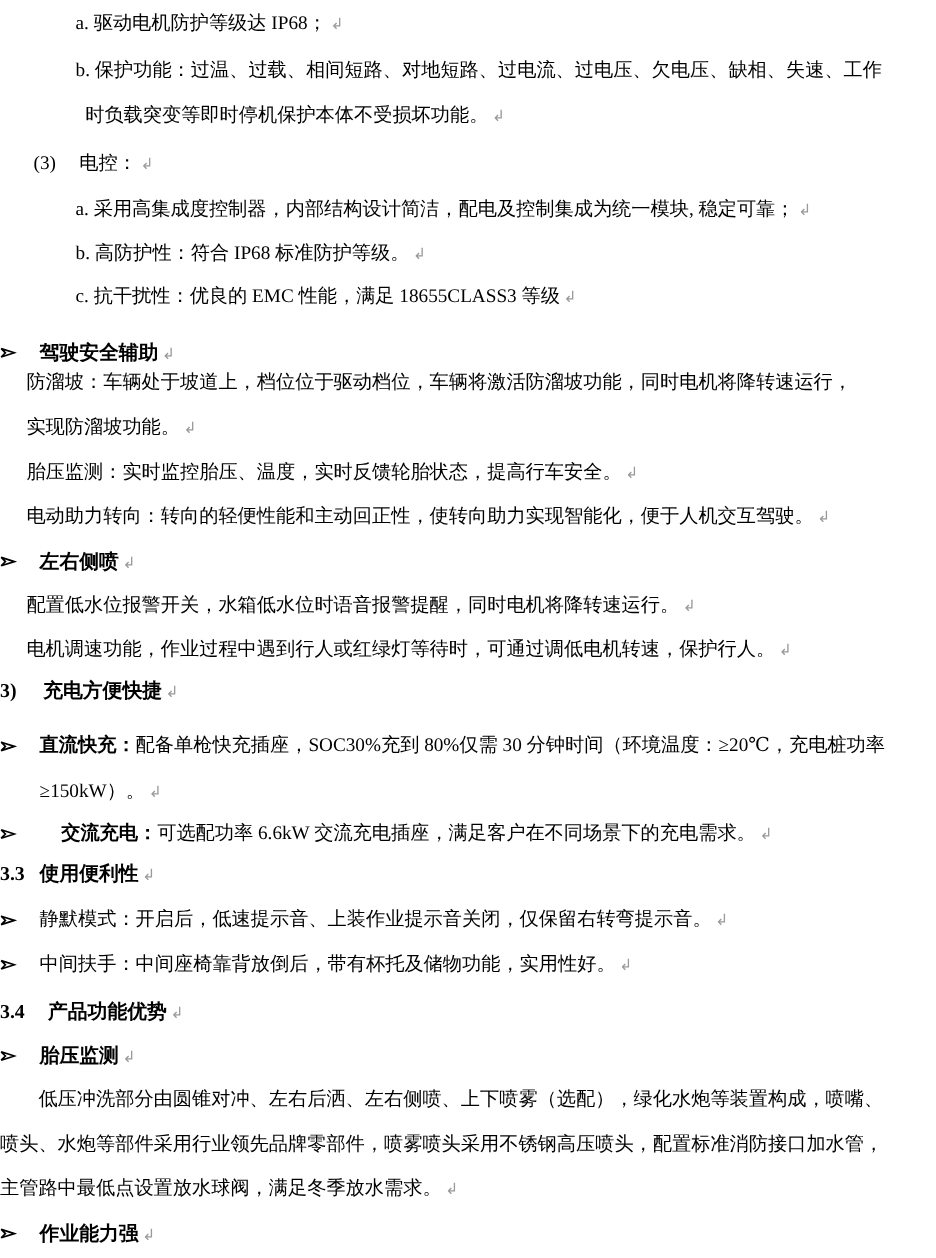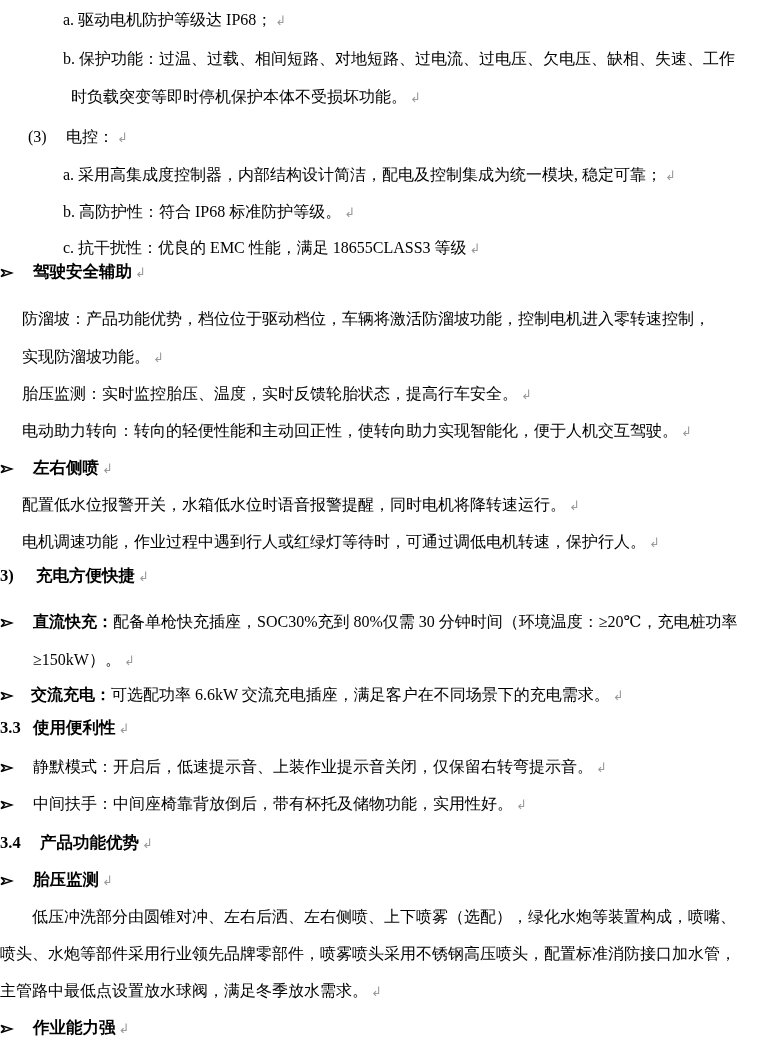--- a/index.html
+++ b/index.html
@@ -39,28 +39,28 @@
     </div>
     <div class="line" style="top: 165px;">
       <span class="txt" style="left: 63px;">a. 采用高集成度控制器，内部结构设计简洁，配电及控制集成为统一模块, 稳定可靠；<span class="mark" style="color: rgb(154, 154, 154);">↲</span></span>
     </div>
     <div class="line" style="top: 202px;">
       <span class="txt" style="left: 63px;">b. 高防护性：符合 IP68 标准防护等级。<span class="mark" style="color: rgb(154, 154, 154);">↲</span></span>
     </div>
     <div class="line" style="top: 238px;">
       <span class="txt" style="left: 63px;">c. 抗干扰性：优良的 EMC 性能，满足 18655CLASS3 等级<span class="mark" style="color: rgb(154, 154, 154);">↲</span></span>
     </div>
-    <div class="line head" style="top: 262px;">
+    <div class="line head" style="top: 284px;">
       <span class="bullet"><svg width="14" height="14" viewBox="0 0 14 14">
           <path d="M1 3.5 L12 7 L1 10.5 L4.5 7 Z" fill="none" stroke="#000" stroke-width="1.4" stroke-linejoin="miter"></path>
         </svg></span>
       <span class="txt" style="left: 33px;"><span class="b">驾驶安全辅助</span><span class="mark" style="color: rgb(154, 154, 154);">↲</span></span>
     </div>
     <div class="line" style="top: 309px;">
-      <span class="txt" style="left: 22px;">防溜坡：产品功能优势，档位位于驱动档位，车辆将激活防溜坡功能，控制电机进入零转速控制，</span>
+      <span class="txt" style="left: 22px;">防溜坡：车辆处于坡道上，档位位于驱动档位，车辆将激活防溜坡功能，同时电机将降转速运行，</span>
     </div>
     <div class="line" style="top: 347px;">
       <span class="txt" style="left: 22px;">实现防溜坡功能。<span class="mark" style="color: rgb(154, 154, 154);">↲</span></span>
     </div>
     <div class="line" style="top: 384px;">
       <span class="txt" style="left: 22px;">胎压监测：实时监控胎压、温度，实时反馈轮胎状态，提高行车安全。<span class="mark" style="color: rgb(154, 154, 154);">↲</span></span>
     </div>
     <div class="line" style="top: 421px;">
       <span class="txt" style="left: 22px;">电动助力转向：转向的轻便性能和主动回正性，使转向助力实现智能化，便于人机交互驾驶。<span class="mark" style="color: rgb(154, 154, 154);">↲</span></span>
     </div>
@@ -86,21 +86,21 @@
         </svg></span>
       <span class="txt" style="left: 33px;"><span class="b">直流快充：</span>配备单枪快充插座，SOC30%充到 80%仅需 30 分钟时间（环境温度：≥20℃，充电桩功率</span>
     </div>
     <div class="line" style="top: 650px;">
       <span class="txt" style="left: 33px;">≥150kW）。<span class="mark" style="color: rgb(154, 154, 154);">↲</span></span>
     </div>
     <div class="line" style="top: 685px;">
       <span class="bullet"><svg width="14" height="14" viewBox="0 0 14 14">
           <path d="M1 3.5 L12 7 L1 10.5 L4.5 7 Z" fill="none" stroke="#000" stroke-width="1.4" stroke-linejoin="miter"></path>
         </svg></span>
-      <span class="txt" style="left: 31px;"><span class="b">交流充电：</span>可选配功率 6.6kW 交流充电插座，满足客户在不同场景下的充电需求。<span class="mark" style="color: rgb(154, 154, 154);">↲</span></span>
+      <span class="txt" style="left: 51px;"><span class="b">交流充电：</span>可选配功率 6.6kW 交流充电插座，满足客户在不同场景下的充电需求。<span class="mark" style="color: rgb(154, 154, 154);">↲</span></span>
     </div>
     <div class="line head" style="top: 718px;">
       <span class="num" style="left: 0px;">3.3</span>
       <span class="txt" style="left: 33px;"><span class="b">使用便利性</span><span class="mark" style="color: rgb(154, 154, 154);">↲</span></span>
     </div>
     <div class="line" style="top: 757px;">
       <span class="bullet"><svg width="14" height="14" viewBox="0 0 14 14">
           <path d="M1 3.5 L12 7 L1 10.5 L4.5 7 Z" fill="none" stroke="#000" stroke-width="1.4" stroke-linejoin="miter"></path>
         </svg></span>
       <span class="txt" style="left: 33px;">静默模式：开启后，低速提示音、上装作业提示音关闭，仅保留右转弯提示音。<span class="mark" style="color: rgb(154, 154, 154);">↲</span></span>

